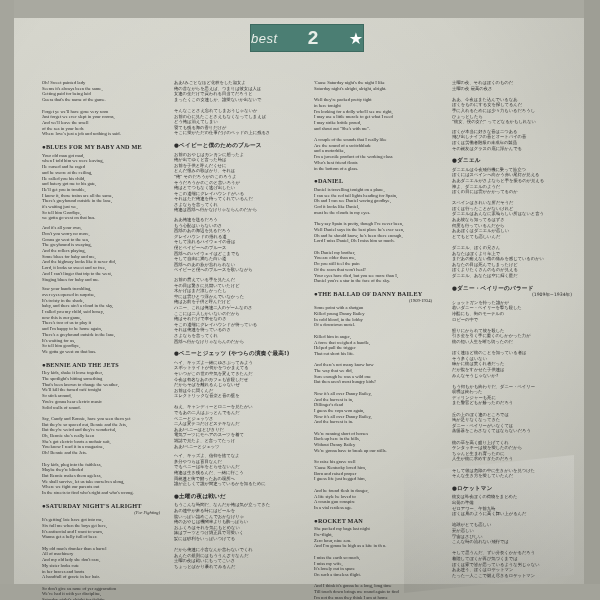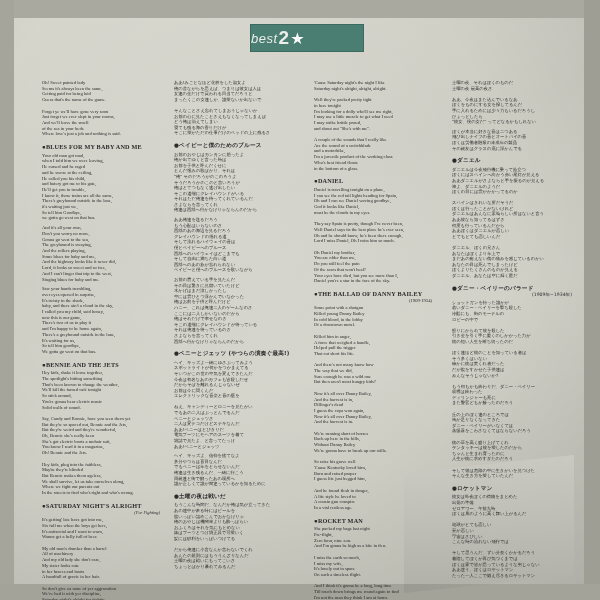--- a/index.html
+++ b/index.html
@@ -34,21 +34,21 @@
     position:absolute;right:10px;bottom:0;width:170px;height:120px;
     background:linear-gradient(215deg, rgba(255,255,255,0.18), rgba(0,0,0,0.06));
     transform:skewY(-6deg);pointer-events:none;
   }
 
   
   #logo{
     position:absolute;left:236px;top:6px;width:112px;height:26px;
     background:#4b7e73;
     border:1px solid #3d6a60;
-    display:flex;align-items:center;justify-content:flex-start;
+    display:flex;align-items:center;justify-content:space-between;
     color:#e9eee8;
   }
   #logo .best{font-size:13px;letter-spacing:.5px;font-family:"Liberation Sans",sans-serif;font-style:italic;}
   #logo .num{font-size:19px;font-weight:bold;font-family:"Liberation Sans",sans-serif;margin-left:1px;}
   #logo .star{font-size:16px;color:#ffffff;margin-left:1px;}
 
   
   .col{position:absolute;top:62px;color:#2c2c2c;}
   .col.en{font-family:"Liberation Serif",serif;font-size:4.6px;line-height:5.7px;}
   .col.jp{font-family:"DejaVu Sans",sans-serif;font-size:4.3px;line-height:5.6px;}

